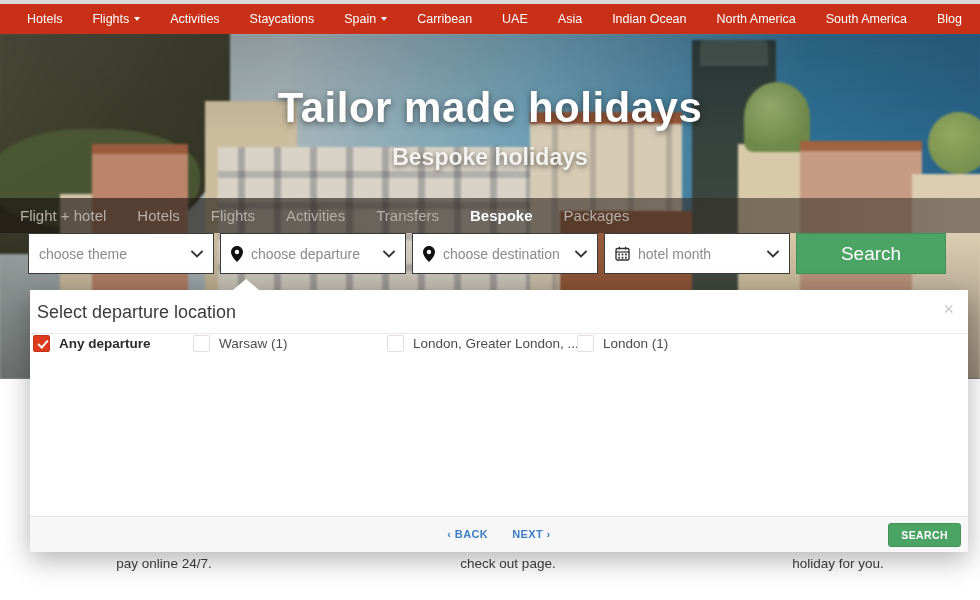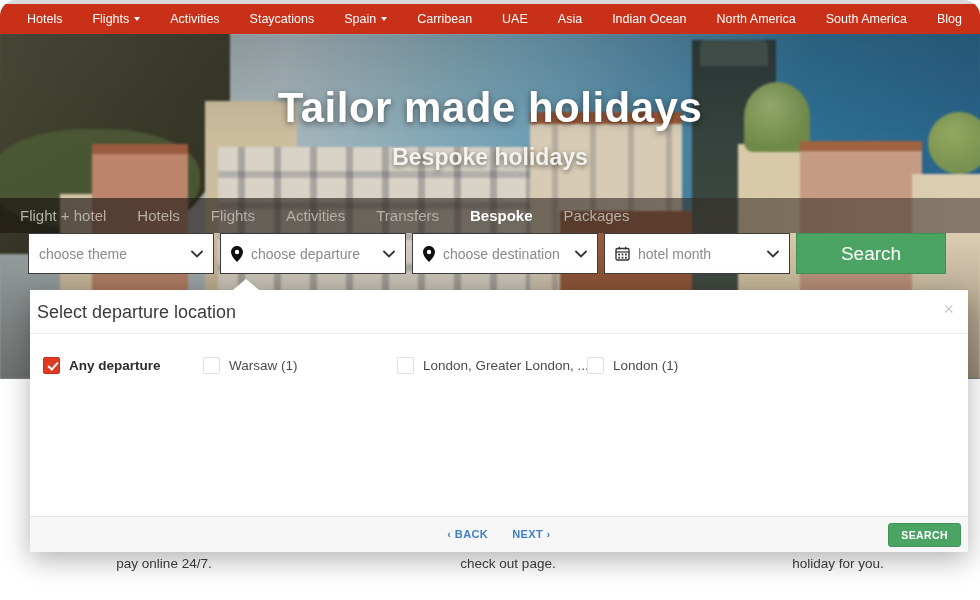--- a/index.html
+++ b/index.html
@@ -1,18 +1,18 @@
 <!DOCTYPE html>
 <html><head>
 <meta charset="utf-8">
 <style>
   * { margin:0; padding:0; box-sizing:border-box; }
   html,body { width:980px; height:600px; }
   body { font-family:"Liberation Sans", sans-serif; background:#fff; }
-  .viewport { position:relative; width:980px; height:600px; overflow:hidden; background:#fff;border-radius:16px; }
+  .viewport { position:relative; width:980px; height:600px; overflow:hidden; background:#fff; }
 
   
   .top-strip { position:absolute; top:0; left:0; width:980px; height:4px; background:#d9d9d9; }
   .navbar { position:absolute; top:4px; left:0; width:980px; height:30px; background:#c93018;
             display:flex; align-items:center; padding:0 12px; z-index:6; }
   .nav-item { color:#fff; font-size:12.5px; padding:0 15px; white-space:nowrap; cursor:pointer; display:flex; align-items:center; }
   .nav-caret { display:inline-block; width:0; height:0; border-left:3.5px solid transparent;
                border-right:3.5px solid transparent; border-top:4px solid #fff; margin-left:5px; }
 
   
@@ -71,21 +71,21 @@
                 font-size:19px; font-family:inherit; cursor:pointer; }
 
   
   .modal { position:absolute; left:30px; top:290px; width:938px; height:262px; background:#fff; z-index:20;
            box-shadow:0 8px 26px rgba(0,0,0,.30); }
   .modal::before { content:""; position:absolute; top:-11px; left:203px; width:0; height:0;
                    border-left:13px solid transparent; border-right:13px solid transparent; border-bottom:11px solid #fff; }
   .modal-header { position:relative; height:44px; border-bottom:1px solid #e9e9e9; padding:12px 14px 0 7px; }
   .modal-title { font-size:18px; color:#3b3b3b; }
   .modal-close { position:absolute; right:14px; top:10px; font-size:18px; color:#c9c9c9; cursor:pointer; line-height:1; }
-  .options { margin-top:23px; padding-left:13px; display:grid; grid-template-columns:160px 194px 190px 1fr; align-items:center; }
+  .options { margin-top:1px; padding-left:3px; display:grid; grid-template-columns:160px 194px 190px 1fr; align-items:center; }
   .option { display:flex; align-items:center; gap:9px; cursor:pointer; }
   .checkbox { width:17px; height:17px; background:#fff; border:1px solid #e6dedc; border-radius:2px; position:relative; flex:none; }
   .checkbox.checked { background:#dd3a20; border-color:#c5321a; }
   .checkbox.checked::after { content:""; position:absolute; left:5.5px; top:2px; width:4px; height:8px;
                              border-right:2px solid #fff; border-bottom:2px solid #fff; transform:rotate(42deg); }
   .opt-label { font-size:13.5px; color:#4c4c4c; white-space:nowrap; }
   .option.first .opt-label { font-weight:bold; color:#2c2c2c; }
   .modal-footer { position:absolute; left:0; bottom:0; width:100%; height:36px; background:#f7f7f7;
                   border-top:1px solid #e2e2e2; }
   .steps { position:absolute; left:50%; top:11px; transform:translateX(-50%); display:flex; gap:24px; }

